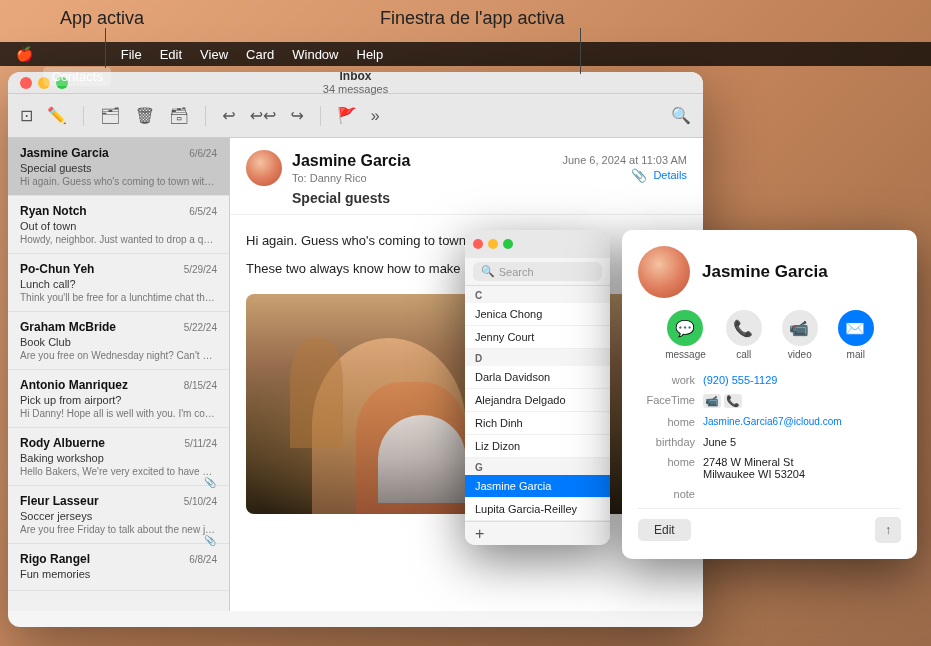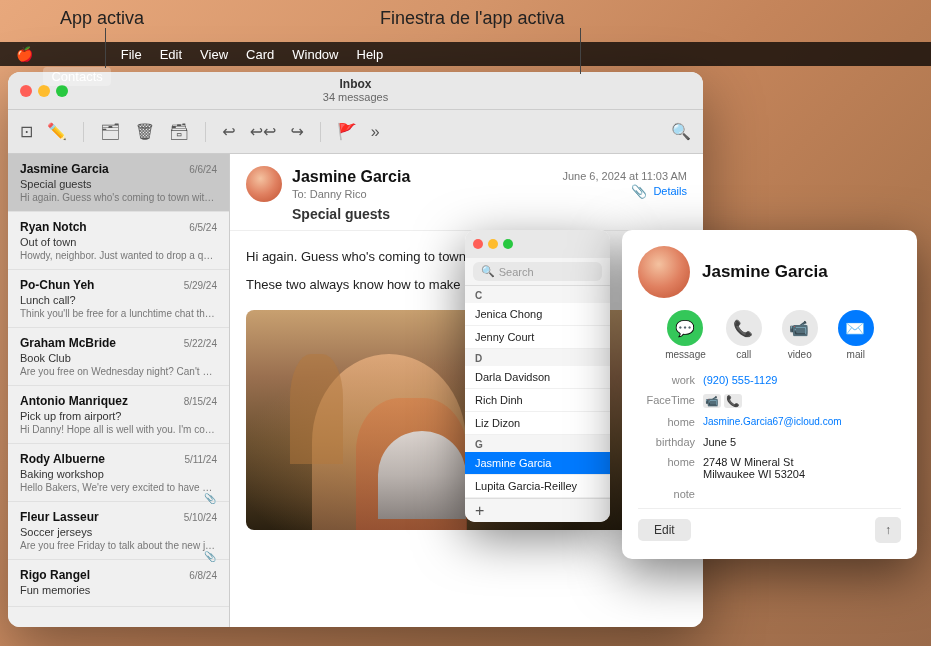--- a/index.html
+++ b/index.html
@@ -68,21 +68,21 @@
       left: 8px;
       width: 695px;
       height: 555px;
       background: #f5f5f5;
       border-radius: 12px;
       box-shadow: 0 20px 60px rgba(0,0,0,0.4);
       overflow: hidden;
       z-index: 10;
     }
     .mail-titlebar {
-      height: 38px;
+      height: 22px;
       background: #e8e8e8;
       display: flex;
       align-items: center;
       padding: 0 12px;
       border-bottom: 1px solid #ccc;
       position: relative;
     }
     .traffic-lights {
       display: flex;
       gap: 6px;
@@ -613,20 +613,21 @@
     </div>
   </div>
   <div class="contacts-list">
 
     <div class="contacts-section-header">C</div>
     <div class="contact-item">Jenica Chong</div>
     <div class="contact-item">Jenny Court</div>
 
     <div class="contacts-section-header">D</div>
     <div class="contact-item">Darla Davidson</div>
+    <div class="contact-item">Alejandra Delgado</div>
     <div class="contact-item">Rich Dinh</div>
     <div class="contact-item">Liz Dizon</div>
 
     <div class="contacts-section-header">G</div>
     <div class="contact-item selected">Jasmine Garcia</div>
     <div class="contact-item">Lupita Garcia-Reilley</div>
   </div>
   <div class="contacts-footer">
     <span class="contacts-add-btn">+</span>
   </div>

